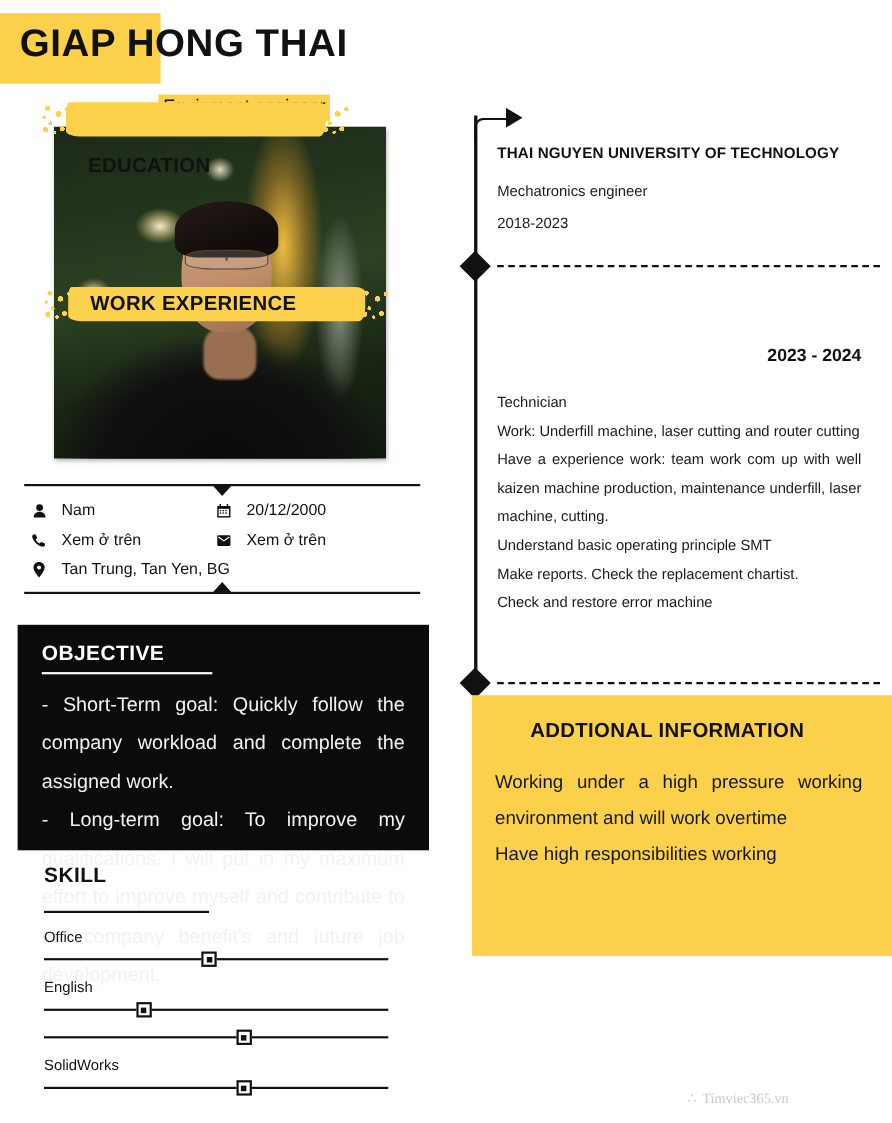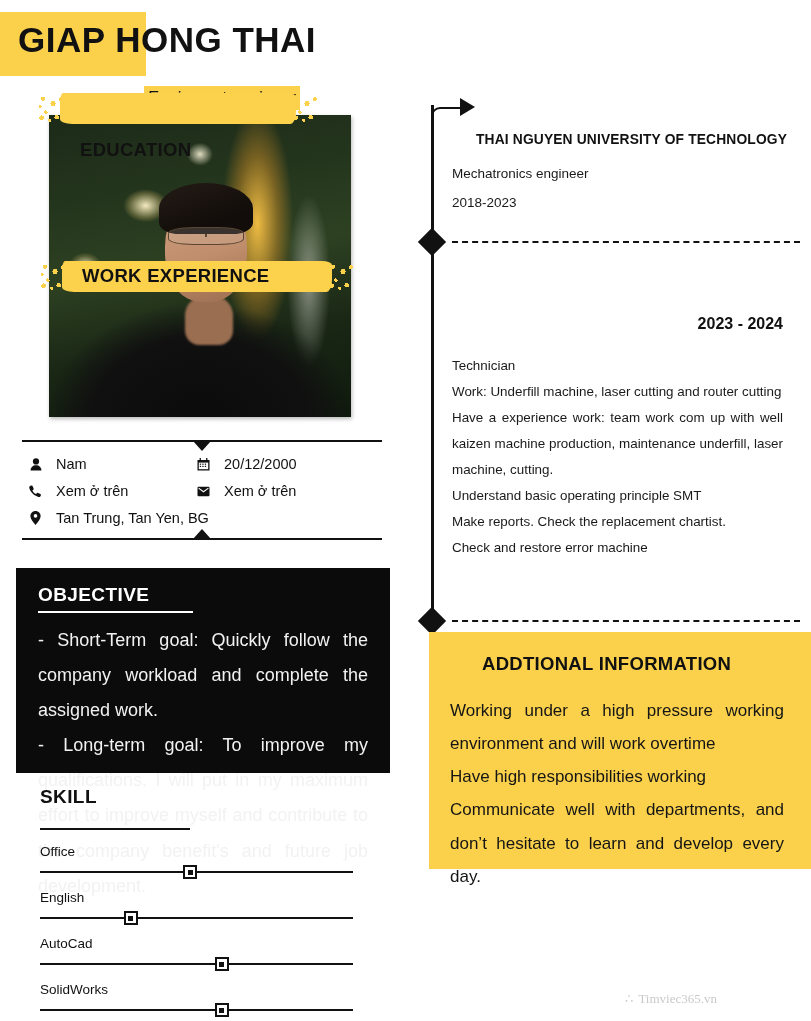--- a/index.html
+++ b/index.html
@@ -222,21 +222,21 @@
       radial-gradient(circle 1.6px at 45% 88%, var(--yellow2) 99%, transparent),
       radial-gradient(circle 2.4px at 14% 80%, var(--yellow2) 99%, transparent);
     background-repeat: no-repeat;
   }
   .brush:before { left: -22px; }
   .brush:after  { right: -22px; }
 
   .edu-sec { position: absolute; left: 64px; top: 92px; width: 320px; margin-top: 42px; }
   .brush-edu { left: 60px; top: 93px; width: 236px; height: 31px; }
 
-  .org { font-size: 13.8px; font-weight: bold; color: #111; letter-spacing: .15px; margin-left: 24px; }
+  .org { font-size: 13.8px; font-weight: bold; color: #111; letter-spacing: .15px; }
   .line-txt { font-size: 13.5px; color: #1a1a1a; }
 
   .edu-body { position: absolute; left: 452px; top: 132px; width: 335px; }
   .edu-body .org { margin-bottom: 19px; }
   .edu-body .line-txt { margin-bottom: 14px; }
 
   .work-sec { position: absolute; left: 66px; top: 260px; width: 330px; }
   .brush-work { left: 62px; top: 261px; width: 270px; height: 31px; }
 
   .work-body { position: absolute; left: 452px; top: 300px; width: 331px; }
@@ -386,21 +386,20 @@
 
         <div class="skill-row">
           <div class="skill-name">English</div>
           <div class="slider">
             <div class="track"></div>
             <div class="knob" style="left: 29%;"></div>
           </div>
         </div>
 
         <div class="skill-row">
-          <div class="skill-name">AutoCad</div>
           <div class="slider">
             <div class="track"></div>
             <div class="knob" style="left: 58%;"></div>
           </div>
         </div>
 
         <div class="skill-row">
           <div class="skill-name">SolidWorks</div>
           <div class="slider">
             <div class="track"></div>
@@ -448,21 +447,20 @@
     <div class="work-p nojust">Understand basic operating principle SMT</div>
     <div class="work-p">Make reports. Check the replacement chartist.</div>
     <div class="work-p nojust">Check and restore error machine</div>
   </div>
 
   <div class="addinfo-panel"></div>
   <div class="add-head">ADDTIONAL INFORMATION</div>
   <div class="add-body">
     <div>Working under a high pressure working environment and will work overtime</div>
     <div class="nojust">Have high responsibilities working</div>
-    <div>Communicate well with departments, and don’t hesitate to learn and develop every day.</div>
   </div>
 
   <div class="footer">
     <span>∴</span>
     <span>Timviec365.vn</span>
   </div>
 
 </div>
 
 </body></html>

